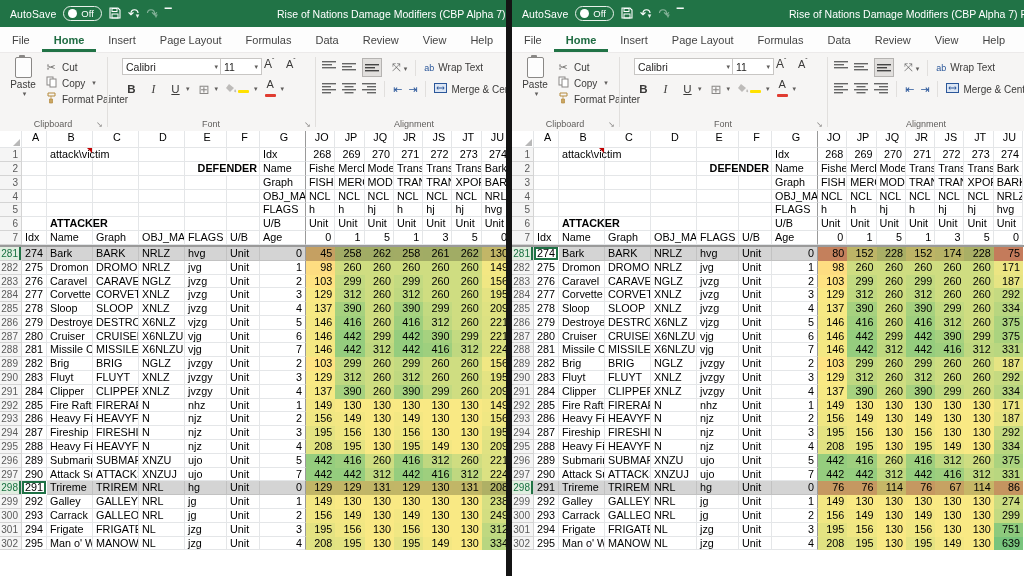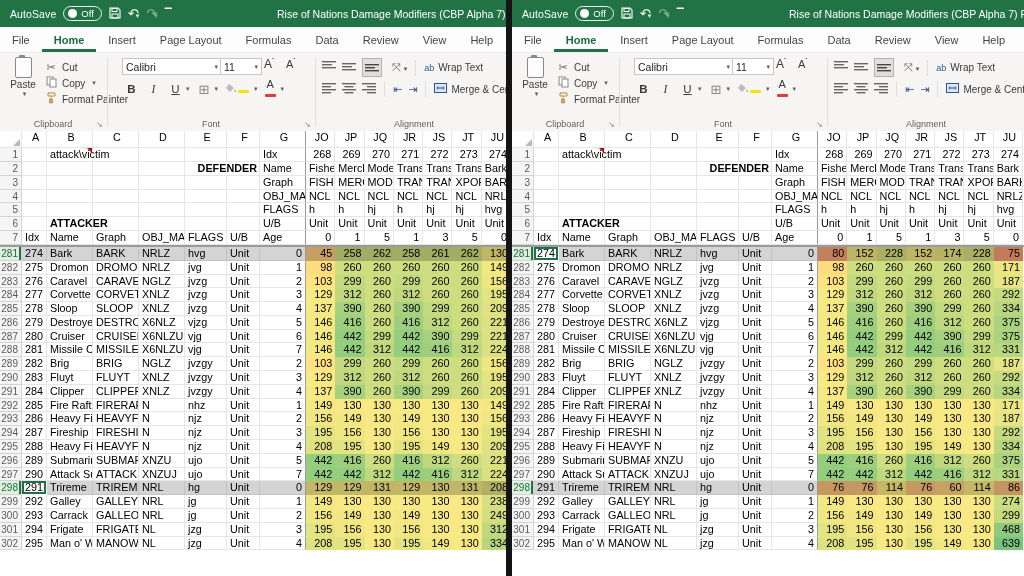--- a/index.html
+++ b/index.html
@@ -1360,21 +1360,21 @@
         <div class="c  gray" style="width: 46px;">Trireme</div>
         <div class="c  gray" style="width: 46px;">TRIREME</div>
         <div class="c  gray" style="width: 46px;">NRL</div>
         <div class="c  gray" style="width: 42px;">hg</div>
         <div class="c  gray" style="width: 33px;">Unit</div>
         <div class="c num fz gray" style="width: 46px;">0</div>
         <div class="c num val" style="width: 29.3px; background: rgb(197, 152, 97);">76</div>
         <div class="c num val" style="width: 29.3px; background: rgb(197, 152, 97);">76</div>
         <div class="c num val" style="width: 29.3px; background: rgb(198, 183, 103);">114</div>
         <div class="c num val" style="width: 29.3px; background: rgb(197, 152, 97);">76</div>
-        <div class="c num val" style="width: 29.3px; background: rgb(198, 162, 99);">60</div>
+        <div class="c num val" style="width: 29.3px; background: rgb(198, 162, 99);">67</div>
         <div class="c num val" style="width: 29.3px; background: rgb(198, 183, 103);">114</div>
         <div class="c num val" style="width: 29.3px; background: rgb(197, 148, 96);">86</div>
       </div>
       <div class="row drow">
         <div class="c rh" style="width: 22px;">299</div>
         <div class="c num" style="width: 25px;">292</div>
         <div class="c " style="width: 46px;">Galley</div>
         <div class="c " style="width: 46px;">GALLEY</div>
         <div class="c " style="width: 46px;">NRL</div>
         <div class="c " style="width: 42px;">jg</div>
@@ -1413,21 +1413,21 @@
         <div class="c " style="width: 46px;">NL</div>
         <div class="c " style="width: 42px;">jzg</div>
         <div class="c " style="width: 33px;">Unit</div>
         <div class="c num fz" style="width: 46px;">3</div>
         <div class="c num val" style="width: 29.3px; background: rgb(228, 227, 130);">195</div>
         <div class="c num val" style="width: 29.3px; background: rgb(240, 231, 131);">156</div>
         <div class="c num val" style="width: 29.3px; background: rgb(249, 233, 132);">130</div>
         <div class="c num val" style="width: 29.3px; background: rgb(240, 231, 131);">156</div>
         <div class="c num val" style="width: 29.3px; background: rgb(249, 233, 132);">130</div>
         <div class="c num val" style="width: 29.3px; background: rgb(249, 233, 132);">130</div>
-        <div class="c num val" style="width: 29.3px; background: rgb(141, 202, 125);">468</div>
+        <div class="c num val" style="width: 29.3px; background: rgb(141, 202, 125);">751</div>
       </div>
       <div class="row drow">
         <div class="c rh" style="width: 22px;">302</div>
         <div class="c num" style="width: 25px;">295</div>
         <div class="c " style="width: 46px;">Man o' W</div>
         <div class="c " style="width: 46px;">MANOWA</div>
         <div class="c " style="width: 46px;">NL</div>
         <div class="c " style="width: 42px;">jzg</div>
         <div class="c " style="width: 33px;">Unit</div>
         <div class="c num fz" style="width: 46px;">4</div>

